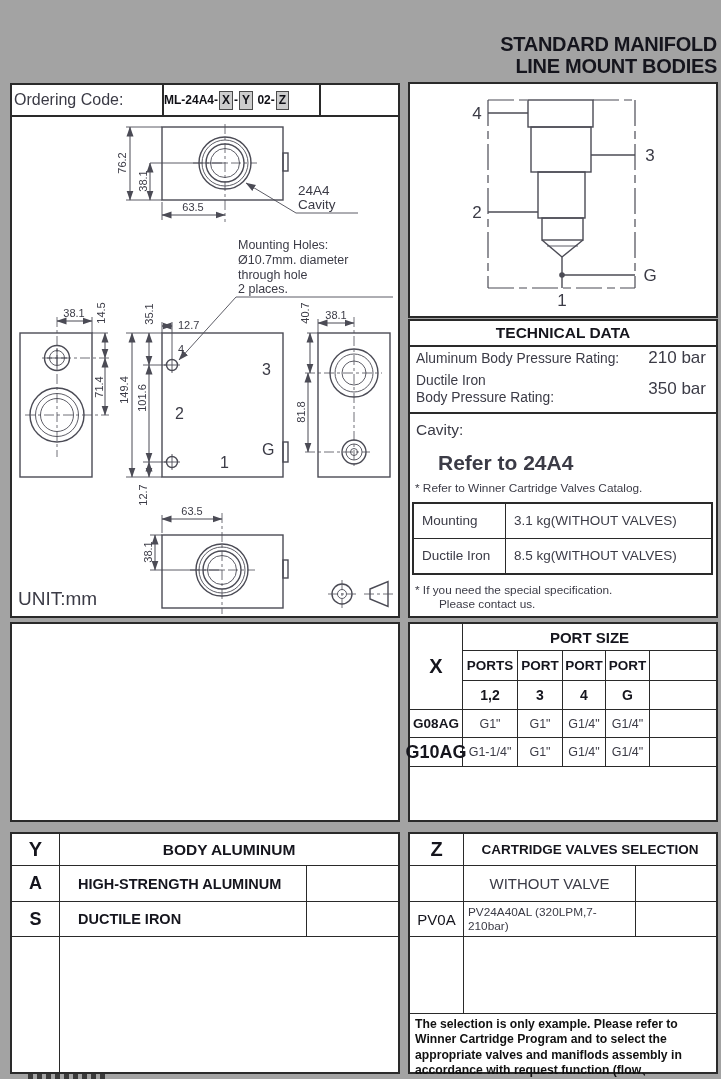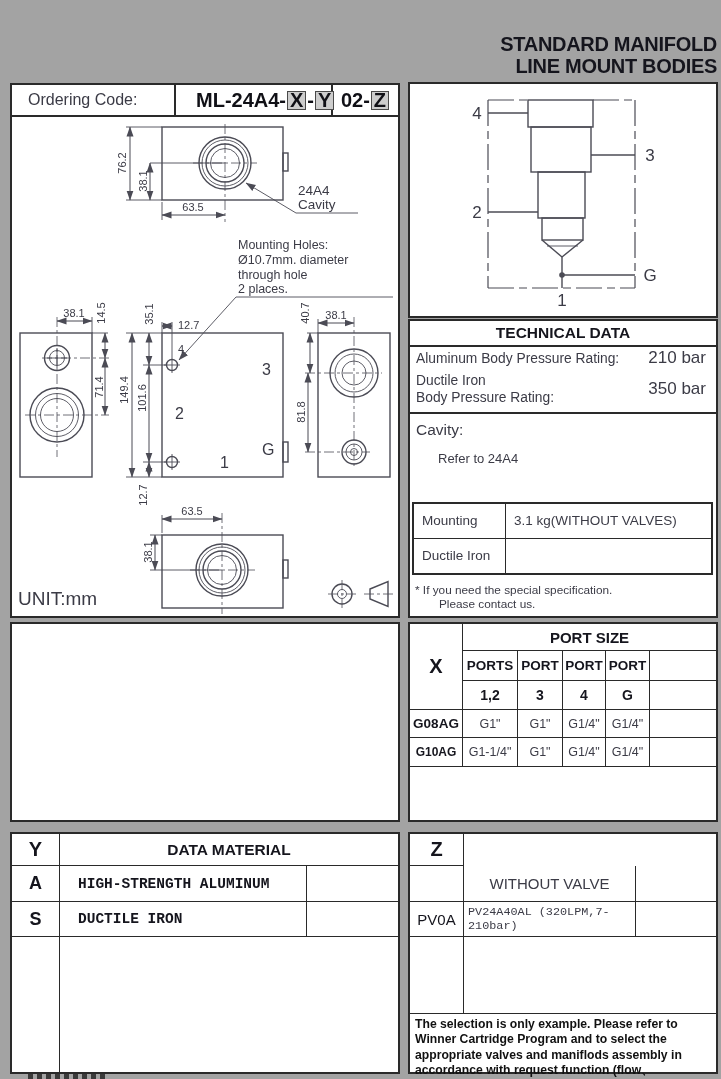--- a/index.html
+++ b/index.html
@@ -7,24 +7,24 @@
         font-family:"Liberation Sans",sans-serif;color:#1a1a22;}
   .abs{position:absolute;}
   .box{position:absolute;border:2px solid #2a2a2a;background:#fff;box-sizing:border-box;}
   .ink{color:#3b3b46;}
   .blk{color:#15151d;}
   
   #title{position:absolute;top:33px;right:4px;text-align:right;font-weight:bold;
          font-size:20px;line-height:22px;color:#15151d;letter-spacing:-0.3px;}
   
   #ordering{left:10px;top:83px;width:390px;height:34px;display:flex;}
-  #ordering .lab{width:164px;border-right:2px solid #2a2a2a;display:flex;align-items:center;
-                 padding-left:16px;font-size:16px;color:#3b3b46;box-sizing:border-box;}
+  #ordering .lab{width:152px;border-right:2px solid #2a2a2a;display:flex;align-items:center;
+                 padding-left:2px;font-size:16px;color:#3b3b46;box-sizing:border-box;}
   #ordering .code{width:157px;border-right:2px solid #2a2a2a;display:flex;align-items:center;
-                  padding-left:20px;font-size:20px;font-weight:bold;color:#101016;box-sizing:border-box;white-space:pre;}
+                  padding-left:0;font-size:12px;font-weight:bold;color:#101016;box-sizing:border-box;white-space:pre;}
   .keybox{display:inline-block;background:#cdcdcd;border:1px solid #4a4a4a;padding:0 2px;
           line-height:17px;margin:0 1px;}
   
   svg text{fill:#3b3b46;font-family:"Liberation Sans",sans-serif;}
   .g{stroke:#4b4b55;stroke-width:1.4;fill:none;}
   .thin{stroke:#4b4b55;stroke-width:0.9;fill:none;}
   .cl{stroke:#4b4b55;stroke-width:0.8;fill:none;stroke-dasharray:10 3 3 3;}
   .dash{stroke:#4b4b55;stroke-width:1.2;fill:none;stroke-dasharray:26 5 8 5;}
   .dim{stroke:#4b4b55;stroke-width:1;fill:none;marker-start:url(#ar);marker-end:url(#ar);}
   .t11{font-size:11px;}
@@ -39,21 +39,21 @@
                text-align:center;font-weight:bold;font-size:15.5px;line-height:24px;color:#15151d;}
   .wtable{position:absolute;left:2px;top:181px;width:301px;height:73px;border:2px solid #2a2a2a;
           box-sizing:border-box;display:grid;grid-template-columns:92px 1fr;grid-template-rows:1fr 1fr;}
   .wtable>div{display:flex;align-items:center;font-size:13.5px;color:#3b3b46;padding-left:8px;box-sizing:border-box;}
   .wc1{border-right:1.5px solid #2a2a2a;}
   .wr1{border-bottom:1.5px solid #2a2a2a;}
   
   .br{border-right:1.5px solid #2a2a2a;}
   .bb{border-bottom:1.5px solid #2a2a2a;}
   .cell{display:flex;align-items:center;justify-content:center;box-sizing:border-box;}
-  .cellL{display:flex;align-items:center;box-sizing:border-box;font-family:Liberation Mono, monospace;}
+  .cellL{display:flex;align-items:center;box-sizing:border-box;}
   
   #porttable{left:408px;top:622px;width:310px;height:200px;display:grid;
              grid-template-columns:53px 55px 45px 43px 44px 1fr;
              grid-template-rows:27px 30px 29px 28px 29px 1fr;}
   
   #ytable{left:10px;top:832px;width:390px;height:242px;display:grid;
           grid-template-columns:48px 247px 1fr;grid-template-rows:32px 36px 35px 1fr;}
   
   #ztable{left:408px;top:832px;width:310px;height:242px;display:grid;
           grid-template-columns:54px 172px 1fr;grid-template-rows:32px 36px 35px 76px 1fr;}
@@ -263,25 +263,27 @@
 
   <div class="box" id="techbox">
     <div id="tech-header">TECHNICAL DATA</div>
     <div class="abs ink" style="left:6px;top:30px;font-size:13.8px;">Aluminum Body Pressure Rating:</div>
     <div class="abs ink" style="right:10px;top:27px;font-size:17px;">210 bar</div>
     <div class="abs ink" style="left:6px;top:52px;font-size:13.8px;">Ductile Iron</div>
     <div class="abs ink" style="left:6px;top:69px;font-size:13.8px;text-align:right;">Body Pressure Rating:</div>
     <div class="abs ink" style="right:10px;top:58px;font-size:17px;">350 bar</div>
     <div class="abs" style="left:0;right:0;top:91px;border-top:2px solid #2a2a2a;"></div>
     <div class="abs ink" style="left:6px;top:100px;font-size:15.5px;">Cavity:</div>
-    <div class="abs ink" style="left:28px;top:130px;font-size:13px;">Refer to 24A4</div>
+    <div class="abs ink" style="left:28px;top:130px;font-size:21px;font-weight:bold;">Refer to 24A4</div>
+    <div class="abs ink" style="left:5px;top:160px;font-size:11.8px;">* Refer to Winner Cartridge Valves Catalog.</div>
     <div class="wtable">
       <div class="wc1 wr1">Mounting</div>
       <div class="wr1">3.1  kg(WITHOUT VALVES)</div>
       <div class="wc1">Ductile Iron</div>
+      <div>8.5  kg(WITHOUT VALVES)</div>
     </div>
     <div class="abs ink" style="left:5px;top:262px;font-size:11.8px;">* If you need the special specification.</div>
     <div class="abs ink" style="left:29px;top:276px;font-size:11.8px;">Please contact us.</div>
   </div>
 
   <div class="box" style="left:10px;top:622px;width:390px;height:200px;"></div>
 
   <div class="box" id="porttable">
     <div class="cell br bb blk" style="grid-row:1/4;grid-column:1;font-weight:bold;font-size:20px;">X</div>
     <div class="cell bb blk" style="grid-row:1;grid-column:2/7;font-weight:bold;font-size:15px;">PORT SIZE</div>
@@ -296,44 +298,45 @@
     <div class="cell br bb blk" style="grid-row:3;grid-column:5;font-weight:bold;font-size:14px;">G</div>
     <div class="cell bb" style="grid-row:3;grid-column:6;"></div>
 
     <div class="cell br bb blk" style="grid-row:4;grid-column:1;font-weight:bold;font-size:13.5px;">G08AG</div>
     <div class="cell br bb ink" style="grid-row:4;grid-column:2;font-size:12.5px;">G1"</div>
     <div class="cell br bb ink" style="grid-row:4;grid-column:3;font-size:12.5px;">G1"</div>
     <div class="cell br bb ink" style="grid-row:4;grid-column:4;font-size:12.5px;">G1/4"</div>
     <div class="cell br bb ink" style="grid-row:4;grid-column:5;font-size:12.5px;">G1/4"</div>
     <div class="cell bb" style="grid-row:4;grid-column:6;"></div>
 
-    <div class="cell br bb blk" style="grid-row:5;grid-column:1;font-weight:bold;font-size:12px;">G10AG</div>
+    <div class="cell br bb blk" style="grid-row:5;grid-column:1;font-weight:bold;font-size:18px;">G10AG</div>
     <div class="cell br bb ink" style="grid-row:5;grid-column:2;font-size:12.5px;">G1-1/4"</div>
     <div class="cell br bb ink" style="grid-row:5;grid-column:3;font-size:12.5px;">G1"</div>
     <div class="cell br bb ink" style="grid-row:5;grid-column:4;font-size:12.5px;">G1/4"</div>
     <div class="cell br bb ink" style="grid-row:5;grid-column:5;font-size:12.5px;">G1/4"</div>
     <div class="cell bb" style="grid-row:5;grid-column:6;"></div>
     <div style="grid-row:6;grid-column:1/7;"></div>
   </div>
 
   <div class="box" id="ytable">
     <div class="cell br bb blk" style="grid-row:1;grid-column:1;font-weight:bold;font-size:20px;">Y</div>
-    <div class="cell bb blk" style="grid-row:1;grid-column:2/4;font-weight:bold;font-size:15.5px;">DATA MATERIAL</div>
+    <div class="cell bb blk" style="grid-row:1;grid-column:2/4;font-weight:bold;font-size:15.5px;">BODY ALUMINUM</div>
     <div class="cell br bb blk" style="grid-row:2;grid-column:1;font-weight:bold;font-size:18px;">A</div>
     <div class="cellL br bb blk" style="grid-row:2;grid-column:2;font-weight:bold;font-size:14.5px;padding-left:18px;">HIGH-STRENGTH ALUMINUM</div>
     <div class="cell bb" style="grid-row:2;grid-column:3;"></div>
     <div class="cell br bb blk" style="grid-row:3;grid-column:1;font-weight:bold;font-size:18px;">S</div>
     <div class="cellL br bb blk" style="grid-row:3;grid-column:2;font-weight:bold;font-size:14.5px;padding-left:18px;">DUCTILE IRON</div>
     <div class="cell bb" style="grid-row:3;grid-column:3;"></div>
     <div class="br" style="grid-row:4;grid-column:1;"></div>
     <div style="grid-row:4;grid-column:2/4;"></div>
   </div>
 
   <div class="box" id="ztable">
     <div class="cell br bb blk" style="grid-row:1;grid-column:1;font-weight:bold;font-size:20px;">Z</div>
+    <div class="cell bb blk" style="grid-row:1;grid-column:2/4;font-weight:bold;font-size:13.5px;">CARTRIDGE VALVES SELECTION</div>
     <div class="cell br bb" style="grid-row:2;grid-column:1;font-weight:bold;font-size:15px;"></div>
     <div class="cell br bb ink" style="grid-row:2;grid-column:2;font-size:15px;">WITHOUT VALVE</div>
     <div class="cell bb" style="grid-row:2;grid-column:3;"></div>
     <div class="cell br bb blk" style="grid-row:3;grid-column:1;font-weight:normal;font-size:15px;">PV0A</div>
     <div class="cellL br bb ink" style="grid-row:3;grid-column:2;font-size:11.8px;padding-left:4px;">PV24A40AL (320LPM,7-210bar)</div>
     <div class="cell bb" style="grid-row:3;grid-column:3;"></div>
     <div class="br" style="grid-row:4;grid-column:1;"></div>
     <div style="grid-row:4;grid-column:2/4;"></div>
     <div id="znote">The selection is only example. Please refer to Winner Cartridge Program and to select the appropriate valves and maniflods assembly in accordance with request function (flow、pressure、 ... etc.)</div>
   </div>

